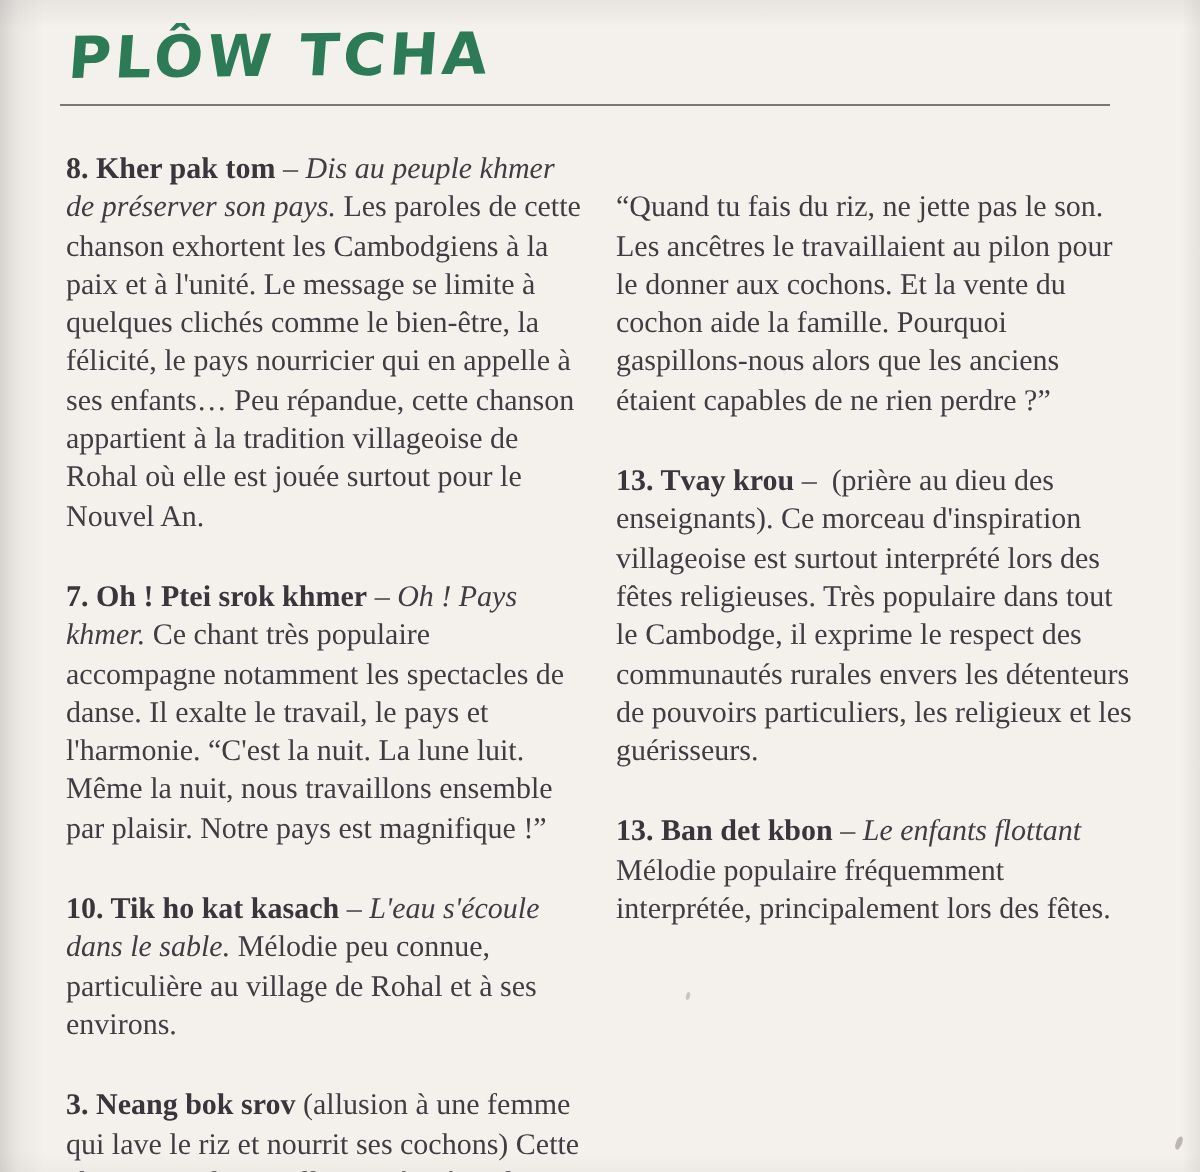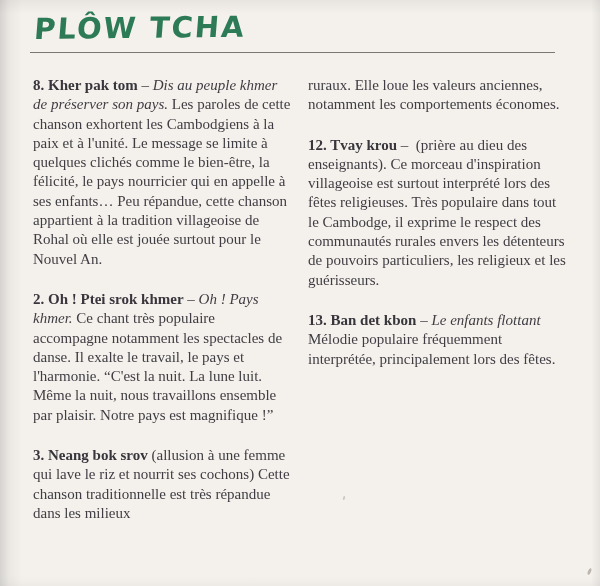--- a/index.html
+++ b/index.html
@@ -90,40 +90,45 @@
   <div class="cols">
 
     <div class="col">
 
       <p class="para">
         <span class="head">8. Kher pak tom</span><span class="dash"> – </span><span class="sub">Dis au peuple khmer de préserver son pays.</span>
         <span class="body-text">Les paroles de cette chanson exhortent les Cambodgiens à la paix et à l'unité. Le message se limite à quelques clichés comme le bien-être, la félicité, le pays nourricier qui en appelle à ses enfants… Peu répandue, cette chanson appartient à la tradition villageoise de Rohal où elle est jouée surtout pour le Nouvel An.</span>
       </p>
 
       <p class="para">
-        <span class="head">2. Oh ! Ptei srok khmer</span><span class="dash"> – </span><span class="sub">Oh ! Pays khmer.</span>
+        <span class="head">7. Oh ! Ptei srok khmer</span><span class="dash"> – </span><span class="sub">Oh ! Pays khmer.</span>
         <span class="body-text">Ce chant très populaire accompagne notamment les spectacles de danse. Il exalte le travail, le pays et l'harmonie. “C'est la nuit. La lune luit. Même la nuit, nous travaillons ensemble par plaisir. Notre pays est magnifique !”</span>
       </p>
 
+      <p class="para">
+        <span class="head">10. Tik ho kat kasach</span><span class="dash"> – </span><span class="sub">L'eau s'écoule dans le sable.</span>
+        <span class="body-text">Mélodie peu connue, particulière au village de Rohal et à ses environs.</span>
+      </p>
 
       <p class="para">
         <span class="head">3. Neang bok srov</span>
         <span class="body-text">(allusion à une femme qui lave le riz et nourrit ses cochons) Cette chanson traditionnelle est très répandue dans les milieux</span>
       </p>
 
     </div>
 
     <div class="col">
 
       <p class="para">
-        <span class="body-text">ruraux. Elle loue les valeurs anciennes, notamment les comportements économes.</span><br>
+        <br>
+        <span class="body-text">“Quand tu fais du riz, ne jette pas le son. Les ancêtres le travaillaient au pilon pour le donner aux cochons. Et la vente du cochon aide la famille. Pourquoi gaspillons-nous alors que les anciens étaient capables de ne rien perdre ?”</span>
       </p>
 
       <p class="para">
-        <span class="head">12. Tvay krou</span><span class="dash"> – </span><span class="sub"></span>
+        <span class="head">13. Tvay krou</span><span class="dash"> – </span><span class="sub"></span>
         <span class="body-text">(prière au dieu des enseignants). Ce morceau d'inspiration villageoise est surtout interprété lors des fêtes religieuses. Très populaire dans tout le Cambodge, il exprime le respect des communautés rurales envers les détenteurs de pouvoirs particuliers, les religieux et les guérisseurs.</span>
       </p>
 
       <p class="para">
         <span class="head">13. Ban det kbon</span><span class="dash"> – </span><span class="sub">Le enfants flottant</span>
         <span class="body-text">Mélodie populaire fréquemment interprétée, principalement lors des fêtes.</span>
       </p>
 
     </div>
 

